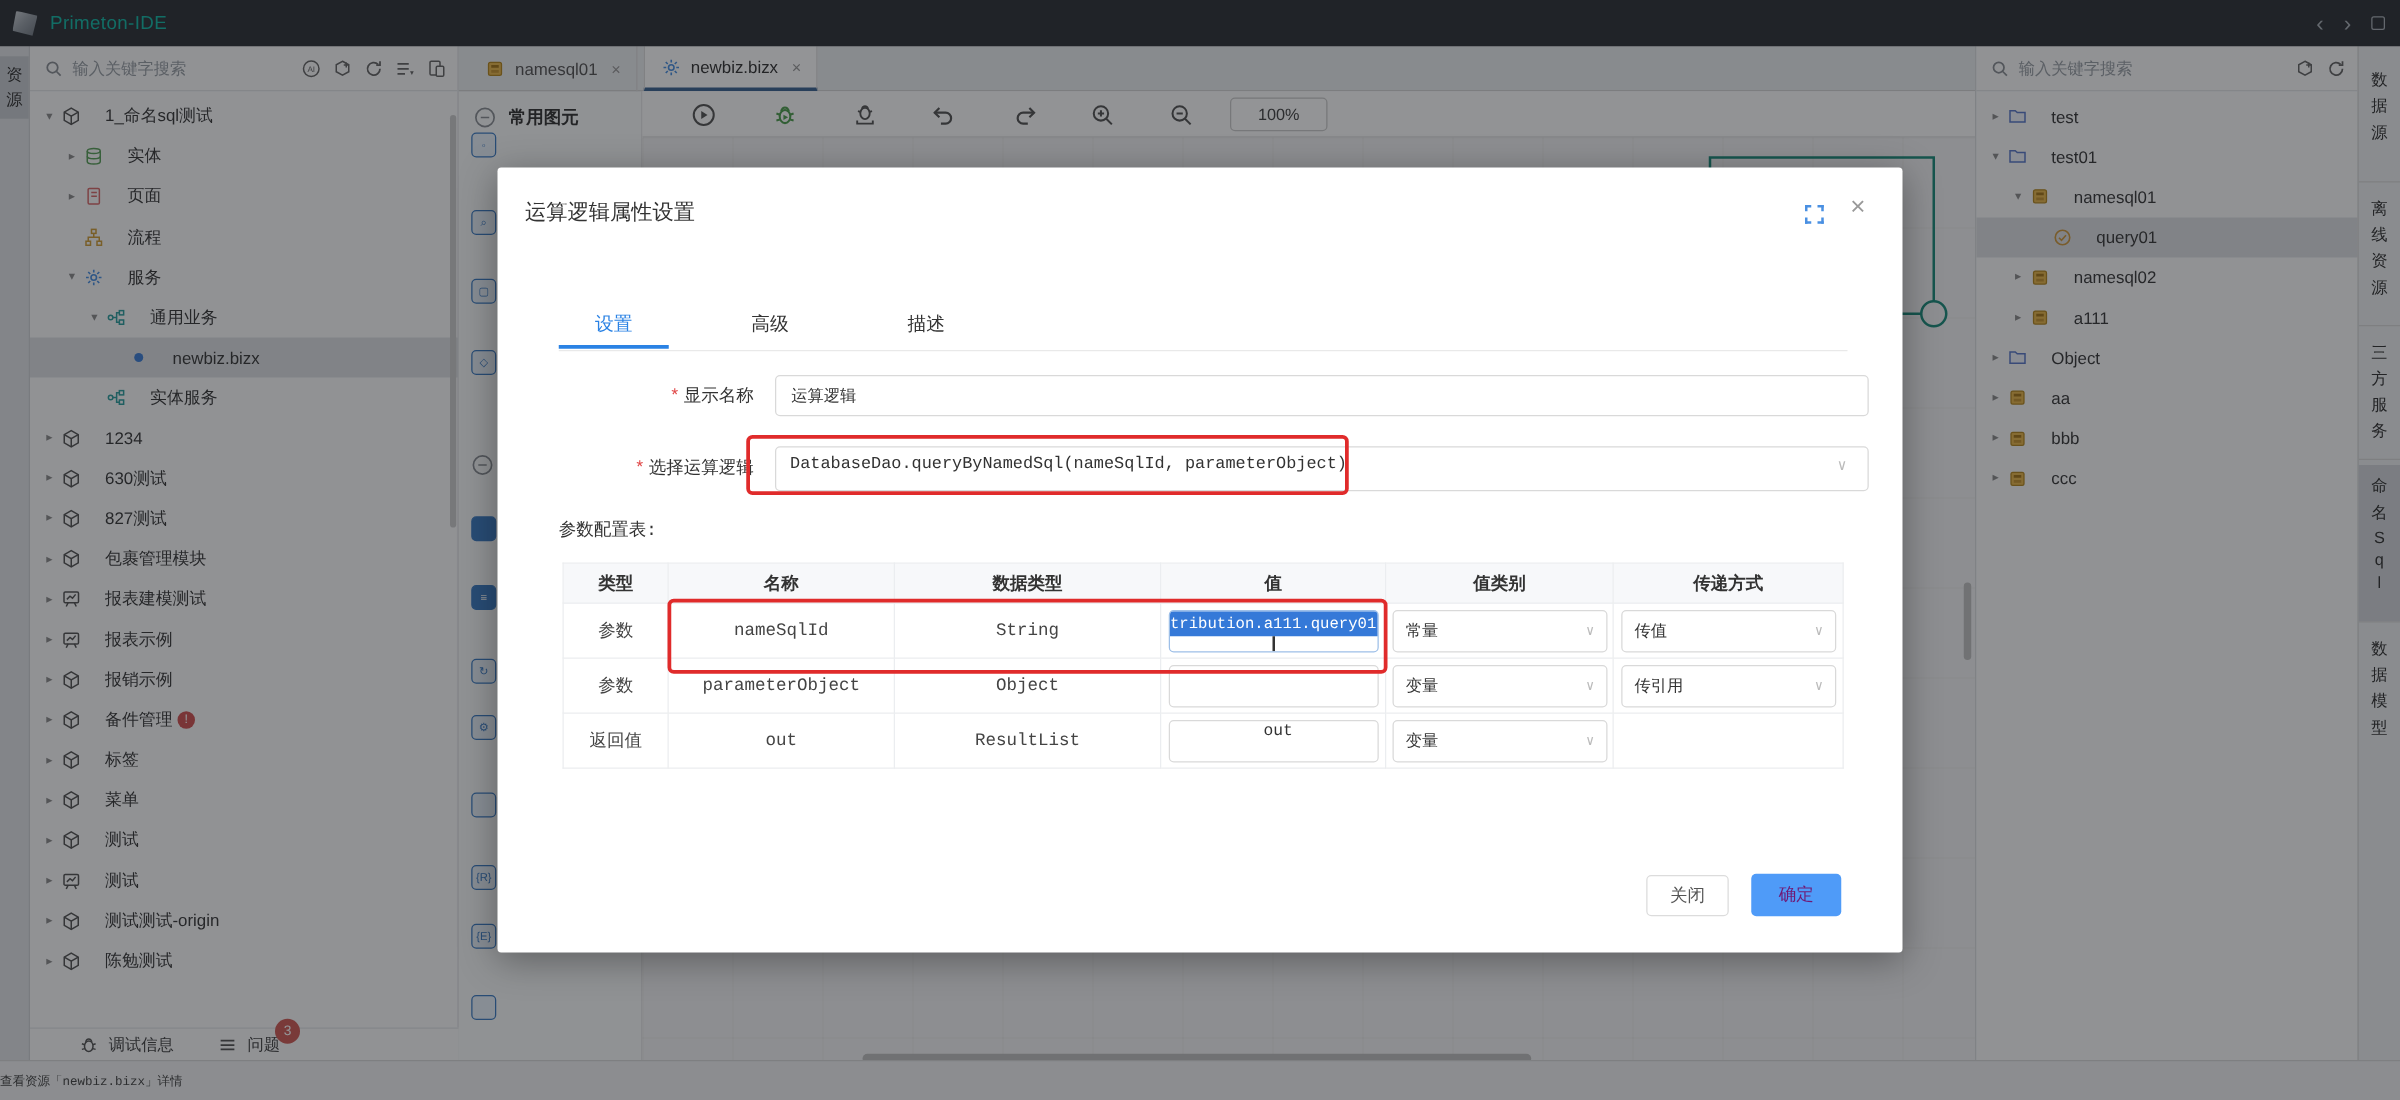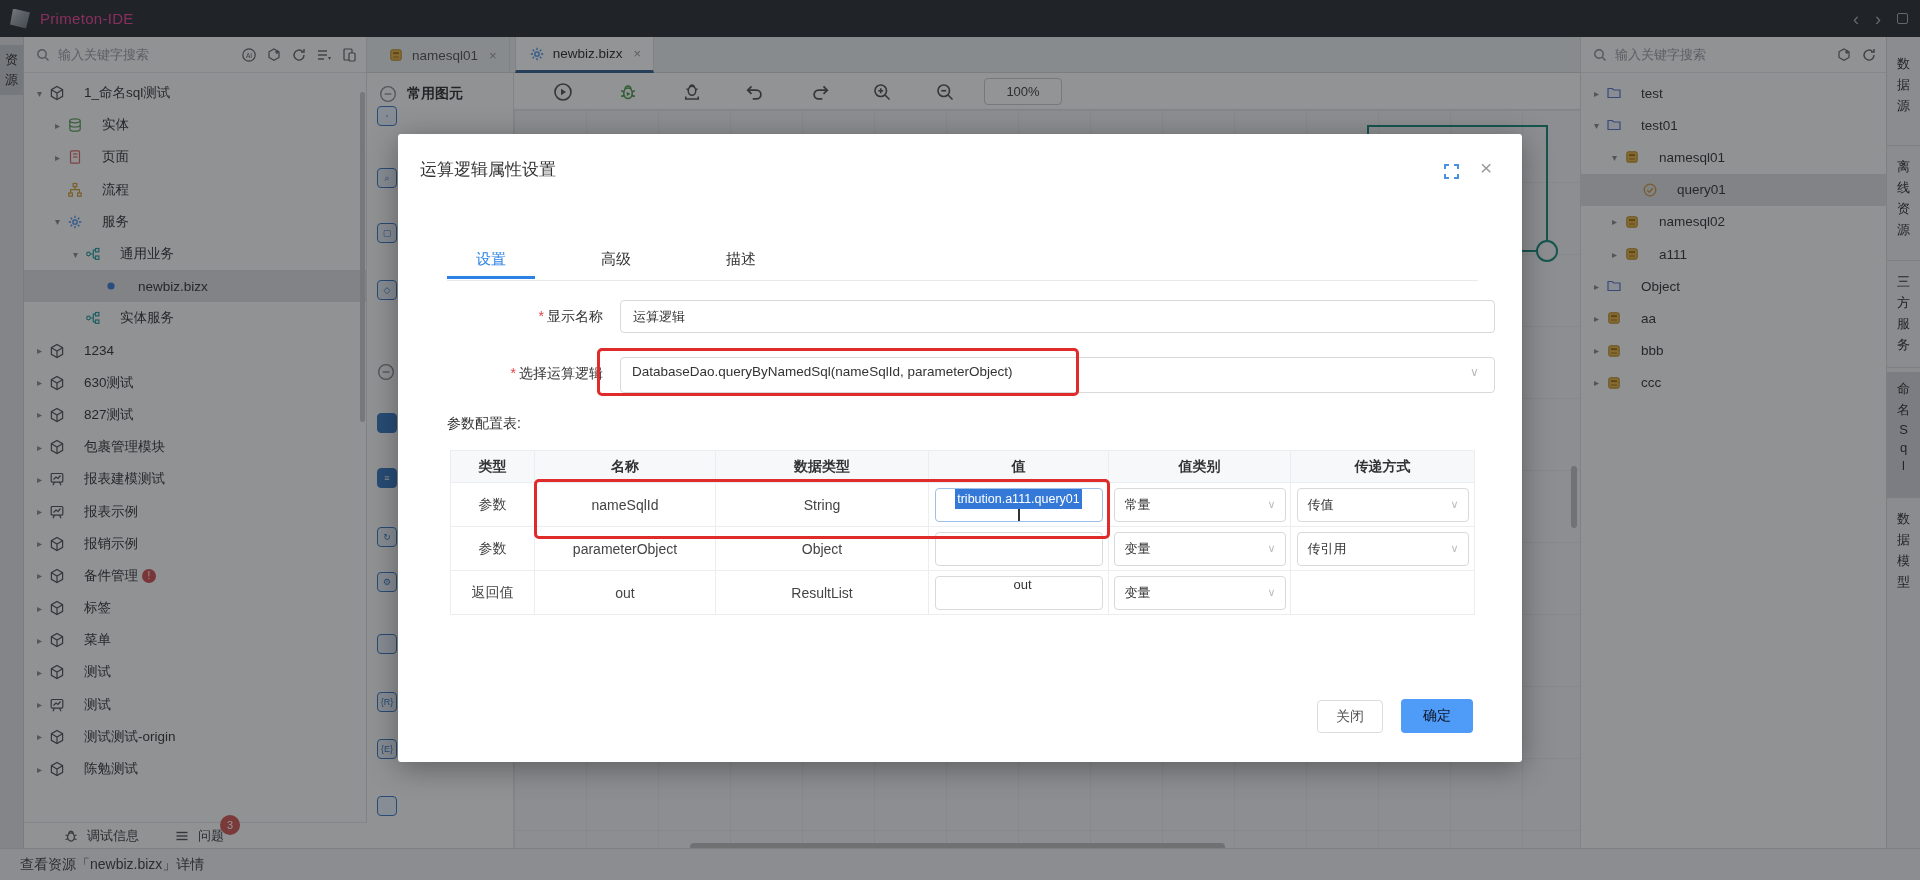--- a/index.html
+++ b/index.html
@@ -3,21 +3,21 @@
 <meta charset="utf-8">
 <style>
   * { margin:0; padding:0; box-sizing:border-box; }
   html,body { width:1920px; height:880px; overflow:hidden; font-family:"Liberation Sans","DejaVu Sans",sans-serif; background:#f5f5f6; }
   #app { position:relative; width:1920px; height:880px; }
 
   
   .titlebar { position:absolute; left:0; top:0; width:1920px; height:37px; background:#2e3238; display:flex; align-items:center; z-index:1; }
   .logo { width:20px; height:20px; margin:0 10px 0 10px; border-radius:4px;
           background:linear-gradient(135deg,#cfd3d8 0%,#9aa1a9 45%,#6d747d 100%); clip-path:polygon(15% 0,100% 20%,80% 100%,0 80%); }
-  .app-title { color:#ec4899; font-size:15px; letter-spacing:.3px; }
+  .app-title { color:#14b8a6; font-size:15px; letter-spacing:.3px; }
   .title-right { position:absolute; right:12px; top:0; height:37px; display:flex; align-items:center; gap:16px; color:#aab0b6; }
   .nav-chev { font-size:18px; line-height:1; cursor:default; }
   .win-restore { width:11px; height:11px; border:1.4px solid #aab0b6; border-radius:2px; }
 
   
   .left-strip { position:absolute; left:0; top:37px; width:24px; height:811px; background:#e2e4e7; border-right:1px solid #cfd2d6; }
   .left-strip .vtab { margin-top:8px; background:#c9cdd2; padding:6px 0; display:flex; flex-direction:column; align-items:center; gap:2px; font-size:13px; color:#333; }
 
   
   .left-panel { position:absolute; left:24px; top:37px; width:343px; height:811px; background:#fbfbfc; border-right:1px solid #dcdee1; }
@@ -72,25 +72,25 @@
   .right-panel { position:absolute; left:1580px; top:37px; width:306px; height:811px; background:#fbfbfc; border-left:1px solid #dcdee1; }
   .right-panel .tree { width:306px; height:770px; }
 
   
   .right-strip { position:absolute; left:1886px; top:37px; width:34px; height:811px; background:#eef0f2; border-left:1px solid #d9d9d9; }
   .rtab { position:absolute; left:0; width:33px; display:flex; flex-direction:column; align-items:center; gap:3px; font-size:13px; color:#333; padding:8px 0; }
   .rtab.active { background:#d3d6da; }
   .rdiv { position:absolute; left:0; width:33px; border-top:1px solid #d9d9d9; }
 
   
-  .statusbar { position:absolute; left:0; top:848px; width:1920px; height:32px; background:#f2f3f4; border-top:1px solid #d9d9d9; display:flex; align-items:center; padding-left:20px; font-size:14px; color:#444; z-index:1; }
+  .statusbar { position:absolute; left:0; top:848px; width:1920px; height:32px; background:#f2f3f4; border-top:1px solid #d9d9d9; display:flex; align-items:center; font-size:10px; color:#444; z-index:1;font-family:Liberation Mono, monospace; }
 
   
   .dim { position:absolute; left:0; top:0; width:1920px; height:880px; background:rgba(15,18,22,0.45); z-index:40; }
-  .modal { position:absolute; left:398px; top:134px; width:1124px; height:628px; background:#fff; border-radius:3px; box-shadow:0 6px 30px rgba(0,0,0,0.35); z-index:50; }
+  .modal { position:absolute; left:398px; top:134px; width:1124px; height:628px; background:#fff; border-radius:3px; box-shadow:0 6px 30px rgba(0,0,0,0.35); z-index:50;font-family:Liberation Mono, monospace; }
   .m-title { position:absolute; left:22px; top:24px; font-size:17px; color:#333; }
   .m-expand { position:absolute; left:1046px; top:30px; width:15px; height:15px; }
   .m-expand i { position:absolute; width:5px; height:5px; border:2px solid #4a90e2; }
   .m-expand .tl { left:0; top:0; border-right:none; border-bottom:none; }
   .m-expand .tr { right:0; top:0; border-left:none; border-bottom:none; }
   .m-expand .bl { left:0; bottom:0; border-right:none; border-top:none; }
   .m-expand .br { right:0; bottom:0; border-left:none; border-top:none; }
   .m-close { position:absolute; left:1082px; top:22px; font-size:21px; color:#999; }
   .m-tabs { position:absolute; left:49px; top:108px; display:flex; }
   .m-tab { width:88px; height:37px; display:flex; align-items:center; justify-content:center; font-size:15px; color:#333; margin-right:37px; border-bottom:3px solid transparent; }
@@ -108,21 +108,21 @@
   .ptable td { border:1px solid #ebedf0; height:44px; text-align:center; color:#444; background:#fff; }
   .cell-input { position:relative; width:168px; height:34px; border:1px solid #d9d9d9; border-radius:4px; margin:0 auto; display:flex; align-items:center; padding:0 3px; overflow:hidden;flex-direction:column; }
   .sel-text { background:#3579d8; color:#fff; font-size:12.5px; padding:3px 2px; white-space:nowrap; }
   .txt-cursor { width:1.5px; height:20px; background:#333; margin-left:1px; }
   .plain-val { font-size:13px; color:#333; padding-left:8px; }
   .cell-select { position:relative; width:172px; height:34px; border:1px solid #d9d9d9; border-radius:4px; margin:0 auto; display:flex; align-items:center; padding-left:10px; font-size:13px; color:#333; }
   .cell-select .chev { position:absolute; right:9px; color:#bbb; font-size:11px; }
   .redbox { position:absolute; border:3px solid #e02b2b; border-radius:5px; z-index:5; pointer-events:none; }
   .m-btn { position:absolute; height:33px; border-radius:4px; font-size:14px; display:flex; align-items:center; justify-content:center; }
   .btn-close { left:919px; top:566px; width:66px; border:1px solid #dcdcdc; background:#fff; color:#555; }
-  .btn-confirm { left:1003px; top:565px; width:72px; height:34px; background:#4f9bf8; color:#0f172a; }
+  .btn-confirm { left:1003px; top:565px; width:72px; height:34px; background:#4f9bf8; color:#701a75; }
 
   svg { display:block; }
 </style>
 </head>
 <body>
 
 <div id="app">
 
   <div class="titlebar">
     <div class="logo"></div>

